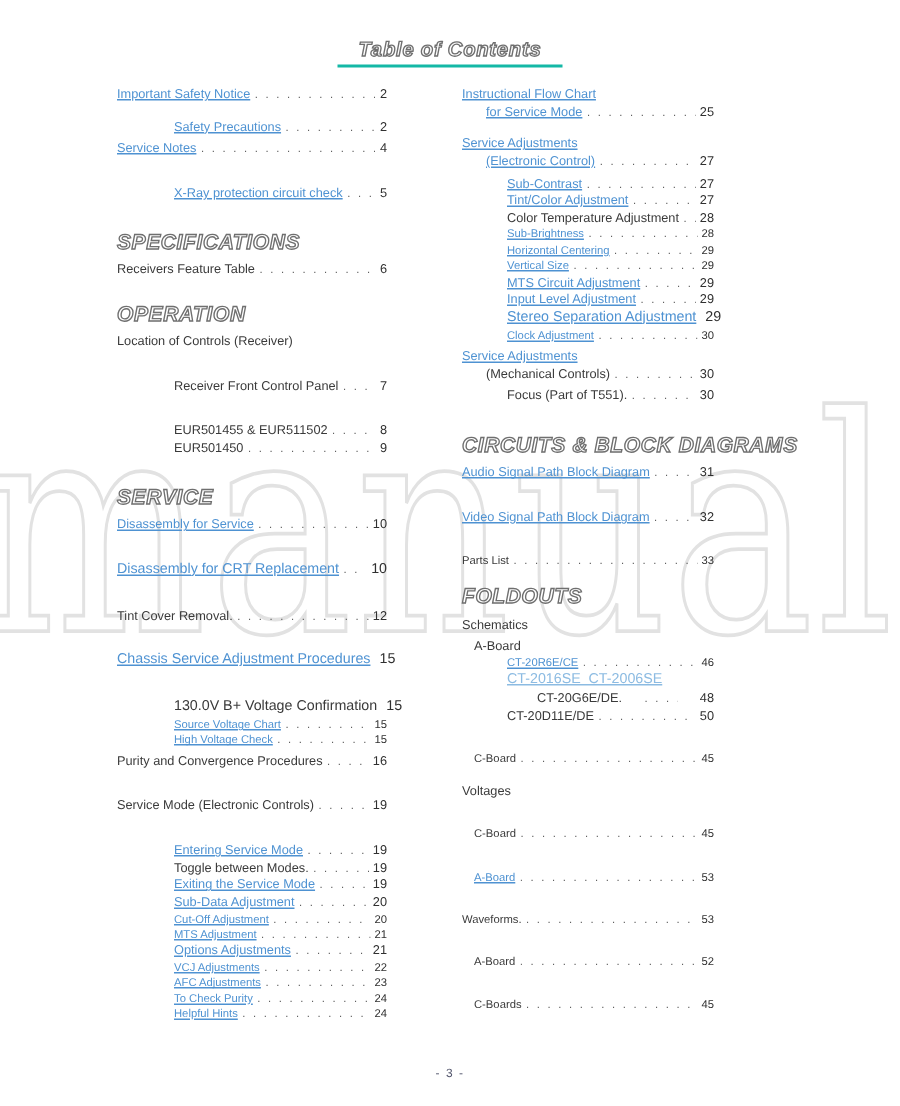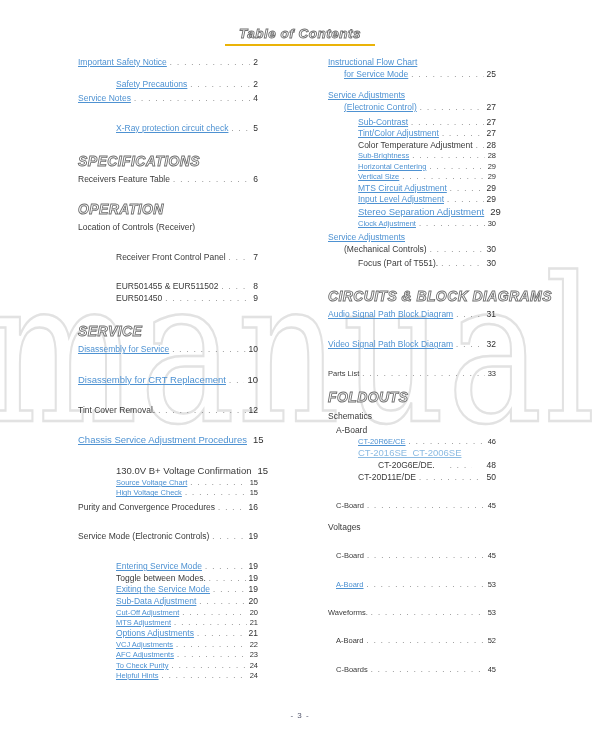--- a/index.html
+++ b/index.html
@@ -14,30 +14,30 @@
     letter-spacing:2px;transform:scaleY(1.25);transform-origin:top left;
     pointer-events:none;
   }
   .wm-main{color:#efefef;}
   @supports (-webkit-text-stroke: 1px #000){
     .wm-main{color:#ffffff;-webkit-text-stroke:2px #e2e2e2;}
   }
   
   .title-wrap{position:absolute;top:24px;left:0;right:0;text-align:center;z-index:1;}
   .title-text{
-    display:inline-block;padding:0 14px 3px;border-bottom:2px solid #eab308;
+    display:inline-block;padding:0 14px 3px;border-bottom:2px solid #14b8a6;
     font-size:13.5px;font-weight:bold;font-style:italic;letter-spacing:.5px;color:#6f6f6f;
   }
   @supports (-webkit-text-stroke: 1px #000){
     .title-text{color:#fdfdfd;-webkit-text-stroke:.9px #6f6f6f;}
   }
   
   .col{position:absolute;top:57px;z-index:1;}
   #col-left{left:78px;width:180px;}
-  #col-right{left:328px;width:168px;}
+  #col-right{left:308px;width:168px;}
   .row{display:flex;align-items:baseline;line-height:1.25;}
   
   .sp-first{margin-top:0;}.sp-t{margin-top:1px;}.sp-s{margin-top:4px;}
   .sp-m{margin-top:19px;}.sp-l{margin-top:11px;}.sp-xl{margin-top:16px;text-align:right;}
   
   .ind-0{margin-left:0;}.ind-1{margin-left:8px;}.ind-2{margin-left:16px;}
   .ind-3{margin-left:30px;}.ind-4{margin-left:38px;}.ind-5{margin-left:50px;gap:12px;}
   
   .sz-sm{font-size:7.5px;}.sz-md{font-size:8.5px;}.sz-lg{font-size:9.5px;}
   

